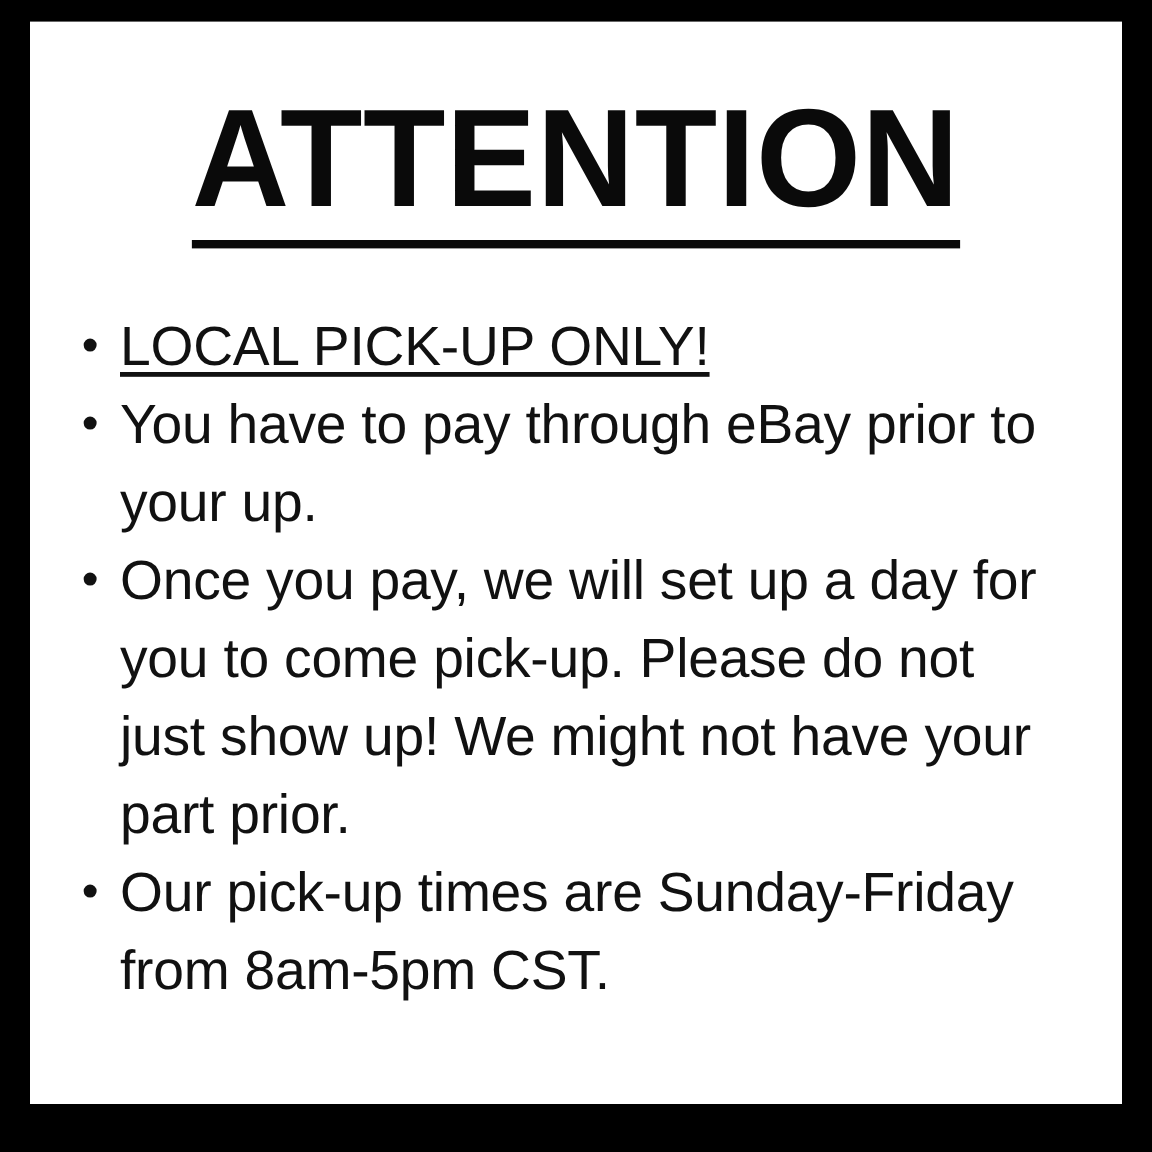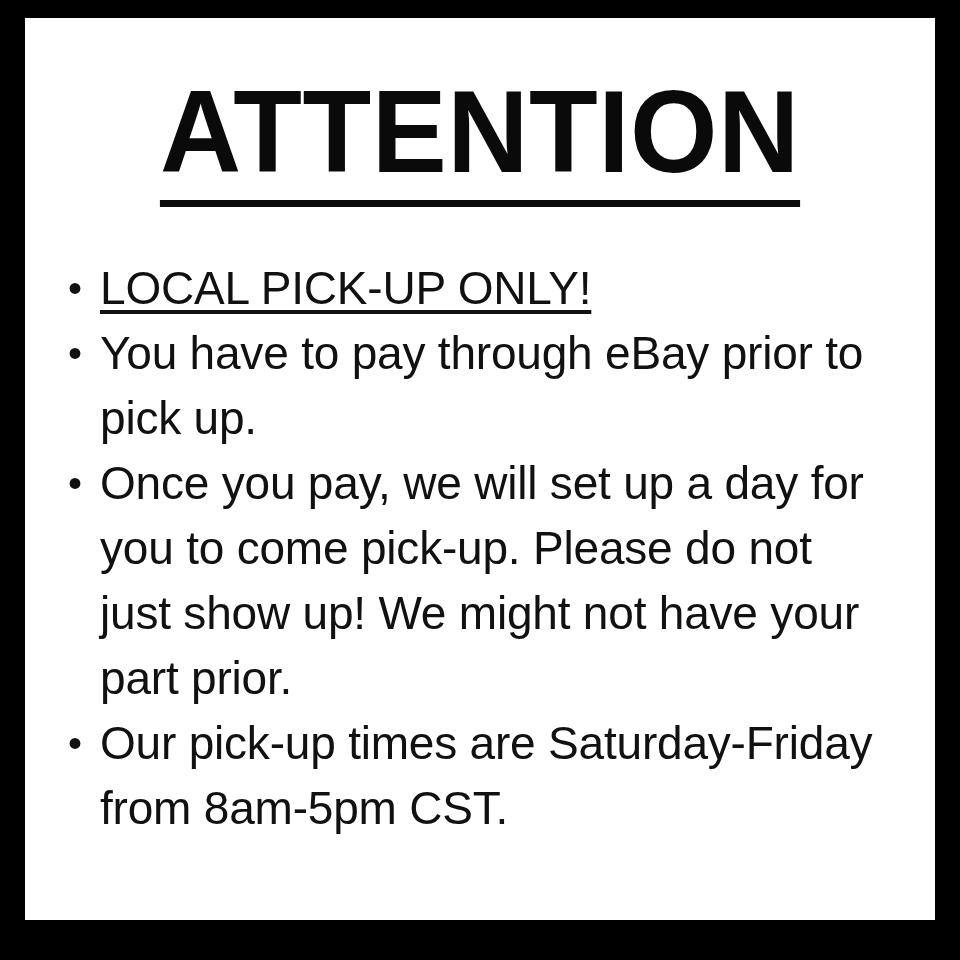--- a/index.html
+++ b/index.html
@@ -114,29 +114,29 @@
 
     <ul id="notice-list">
 
       <li class="notice-item emphasis">
         <span class="bullet-glyph">•</span>
         <span class="item-text">LOCAL PICK-UP ONLY!</span>
       </li>
 
       <li class="notice-item">
         <span class="bullet-glyph">•</span>
-        <span class="item-text">You have to pay through eBay prior to pick up.</span>
+        <span class="item-text">You have to pay through eBay prior to your up.</span>
       </li>
 
       <li class="notice-item">
         <span class="bullet-glyph">•</span>
         <span class="item-text">Once you pay, we will set up a day for you to come pick-up. Please do not just show up! We might not have your part prior.</span>
       </li>
 
       <li class="notice-item">
         <span class="bullet-glyph">•</span>
-        <span class="item-text">Our pick-up times are Saturday-Friday from 8am-5pm CST.</span>
+        <span class="item-text">Our pick-up times are Sunday-Friday from 8am-5pm CST.</span>
       </li>
 
     </ul>
 
   </div>
 </div>
 
 </body></html>

